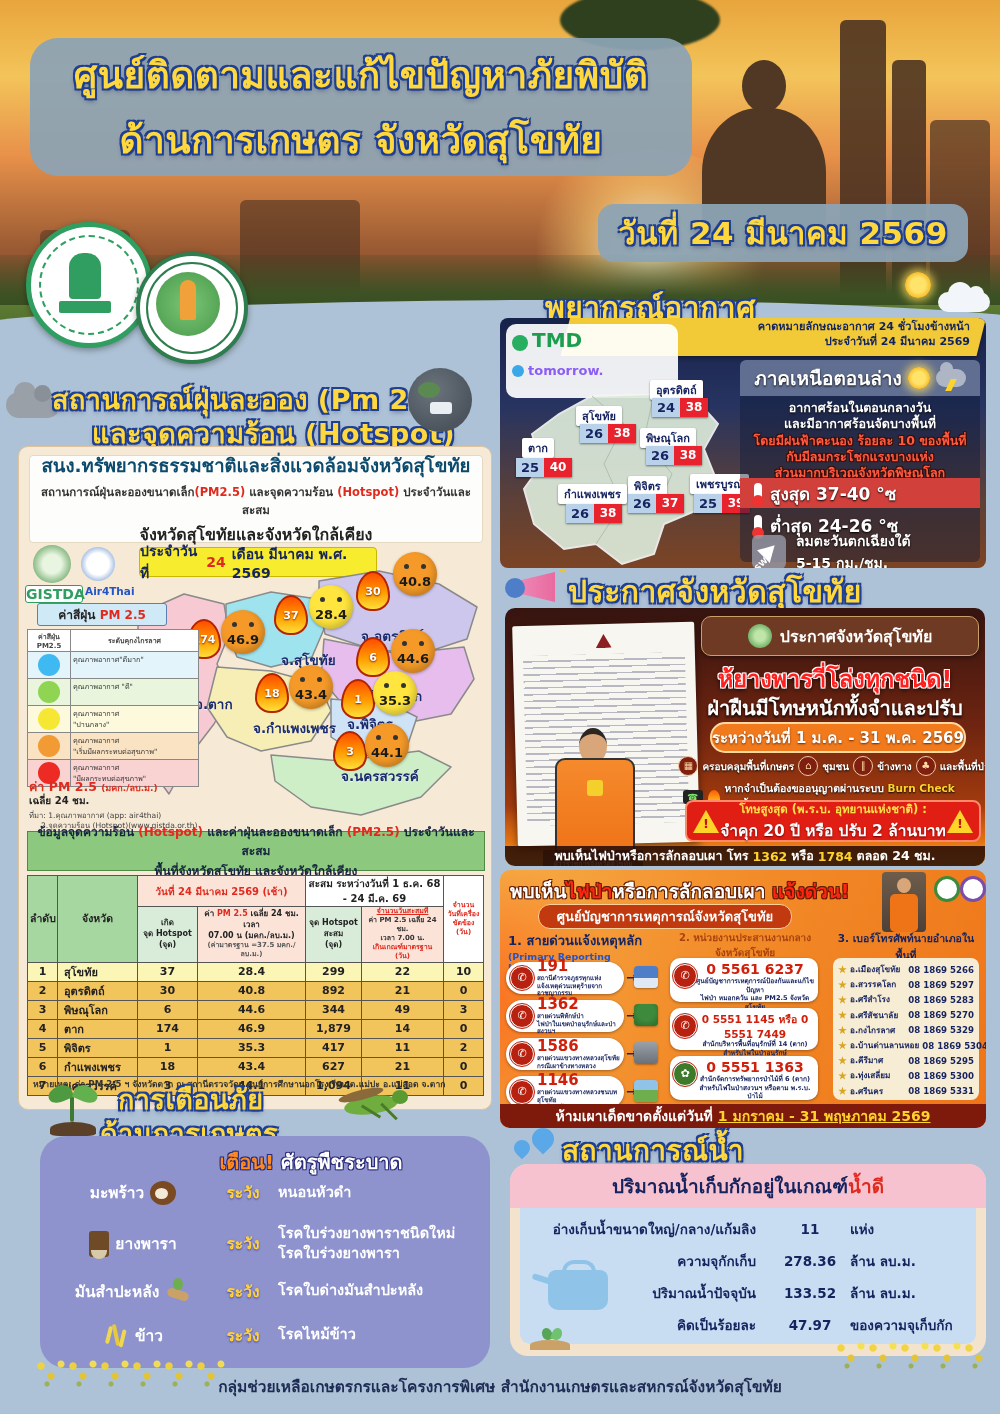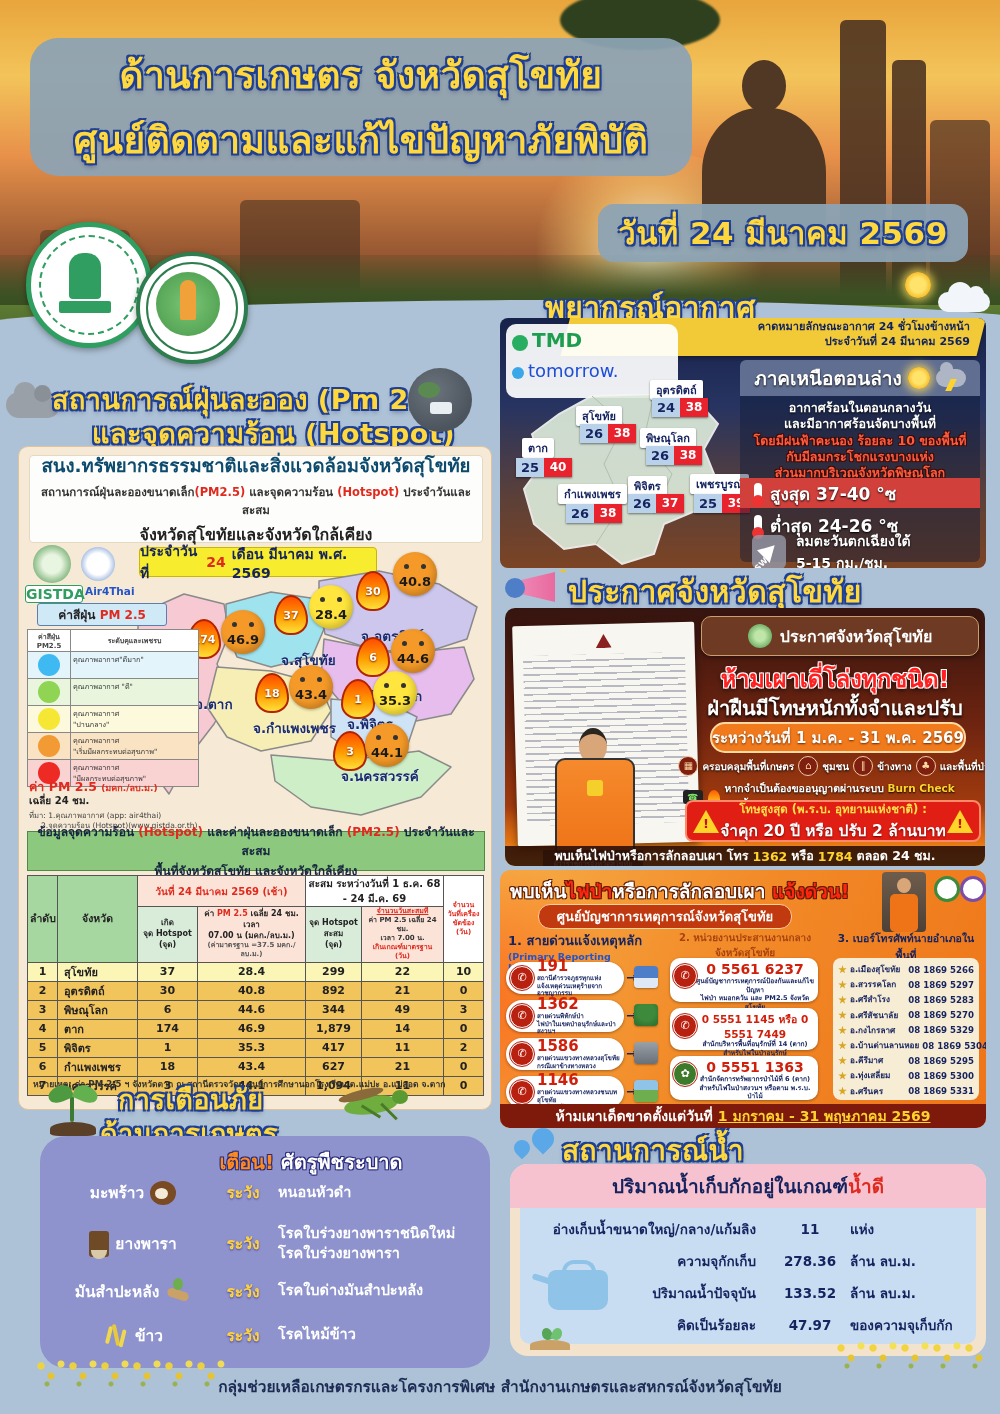--- a/index.html
+++ b/index.html
@@ -40,21 +40,21 @@
     background:radial-gradient(circle,#7cc576 0%,#57a657 70%);overflow:hidden}
   #seal2 .deity{position:absolute;left:24px;top:8px;width:16px;height:40px;background:#f0a13a;border-radius:8px 8px 2px 2px}
   
   #weather-card{position:absolute;left:500px;top:318px;width:486px;height:250px;border-radius:8px;overflow:hidden;
     background:linear-gradient(180deg,#17224a 0%,#273461 35%,#5c4038 72%,#7c4424 100%)}
   .yellow-banner{position:absolute;left:70px;top:0;width:416px;height:38px;background:#f2c937;
     transform:skewX(-14deg);transform-origin:top right;box-shadow:0 2px 4px rgba(0,0,0,.4)}
   .yellow-banner-text{position:absolute;left:100px;top:2px;width:370px;text-align:right;color:#10235e;font-weight:bold;font-size:11px;line-height:1.35}
   #logo-box{position:absolute;left:6px;top:6px;width:160px;height:66px;border-radius:10px;background:rgba(255,255,255,.92);padding:4px 6px}
   .tmd-green{color:#1d9e4f;font-weight:bold;font-size:20px}
-  .tomorrow-txt{color:#1d4ed8;font-weight:normal;font-size:18px}
+  .tomorrow-txt{color:#8b5cf6;font-weight:bold;font-size:13px}
   .tmd-dot{display:inline-block;width:16px;height:16px;border-radius:50%;background:#27ae60;vertical-align:middle;margin-right:4px}
   .wmap{position:absolute;left:4px;top:76px}
   .wlabel{position:absolute;background:#fff;color:#15235f;font-weight:bold;font-size:11px;
     padding:1px 6px;border-radius:2px;box-shadow:0 1px 2px rgba(0,0,0,.5);white-space:nowrap}
   .temps{position:absolute;display:flex;box-shadow:0 1px 2px rgba(0,0,0,.5)}
   .tmin{width:28px;height:19px;background:#b9d2ea;color:#15235f;font-weight:bold;font-size:13px;text-align:center;line-height:19px}
   .tmax{width:28px;height:19px;background:#e8232d;color:#fff;font-weight:bold;font-size:12px;text-align:center;line-height:19px}
   #wpanel{position:absolute;left:240px;top:42px;width:240px;height:202px;border-radius:6px;background:rgba(16,26,56,.45)}
   #wpanel-head{position:absolute;left:0;top:0;width:240px;height:36px;background:rgba(120,136,170,.75);
     display:flex;align-items:center;justify-content:center;gap:6px;border-radius:6px 6px 0 0}
@@ -293,22 +293,22 @@
   <div class="buddha-head" style="left:742px;top:60px;width:44px;height:52px"></div>
   <div class="buddha-body" style="left:702px;top:108px;width:124px;height:140px"></div>
   <div class="ruin" style="left:240px;top:200px;width:120px;height:110px;opacity:.6"></div>
   <div class="ruin" style="left:40px;top:230px;width:90px;height:90px;opacity:.5"></div>
   <div class="treeline"></div>
   <div class="grass"></div>
   <div class="hero-wave"></div>
 </div>
 
 <div id="title-card">
+  <div class="ol-title">ศูนย์ติดตามและแก้ไขปัญหาภัยพิบัติ</div>
   <div class="ol-title">ด้านการเกษตร จังหวัดสุโขทัย</div>
-  <div class="ol-title">ศูนย์ติดตามและแก้ไขปัญหาภัยพิบัติ</div>
 </div>
 <div id="date-pill" class="ol-title">วันที่ 24 มีนาคม 2569</div>
 
 <div id="seal1" class="seal">
   <div class="inner"></div>
     <div class="fig"></div>
     <div class="base"></div>
 </div>
 <div id="seal2" class="seal">
   <div class="ring"></div>
@@ -499,21 +499,21 @@
     </div>
   <div class="pm-label" style="left:322px;top:318px">จ.นครสวรรค์</div>
 
   <div class="legend">
     <div class="legend-title"><span>ค่าสีฝุ่น </span><span class="red">PM 2.5</span></div>
     <table>
       <tbody>
           <tr>
         <th style="width:40px;white-space:pre-line">ค่าสีฝุ่น
 PM2.5</th>
-        <th>ระดับคุและเพชรบ</th>
+        <th>ระดับคุกงไกรลาศ</th>
       </tr>
       <tr style="background:#e4f4fb">
             <td>
               <div class="lvl-dot" style="background:#3fb9f2"></div>
             </td>
             <td style="white-space:pre-line">คุณภาพอากาศ"ดีมาก"</td>
           </tr>
       <tr style="background:#e9f6dd">
             <td>
               <div class="lvl-dot" style="background:#8fd453"></div>
@@ -681,21 +681,21 @@
     <div class="badge"></div>
     <div class="tag">
       <div>นายนพฤทธิ์ ศิริโกศล</div>
       <div>ผู้ว่าราชการจังหวัดสุโขทัย</div>
     </div>
   </div>
   <div id="ann-banner">
     <div class="seal-sm"></div>
     <div class="t">ประกาศจังหวัดสุโขทัย</div>
   </div>
-  <div id="ann-h1">ห้ามเผาเดี่โล่งทุกชนิด!</div>
+  <div id="ann-h1">ห้ยางพาราี่โล่งทุกชนิด!</div>
   <div id="ann-h2">ฝ่าฝืนมีโทษหนักทั้งจำและปรับ</div>
   <div id="ann-period">ระหว่างวันที่ 1 ม.ค. - 31 พ.ค. 2569</div>
   <div class="cov-row">
     <div class="cov-ic">▦</div>
       <div class="cov-t">ครอบคลุมพื้นที่เกษตร</div>
     <div class="cov-ic">⌂</div>
       <div class="cov-t">ชุมชน</div>
     <div class="cov-ic">∥</div>
       <div class="cov-t">ข้างทาง</div>
     <div class="cov-ic">♣</div>

